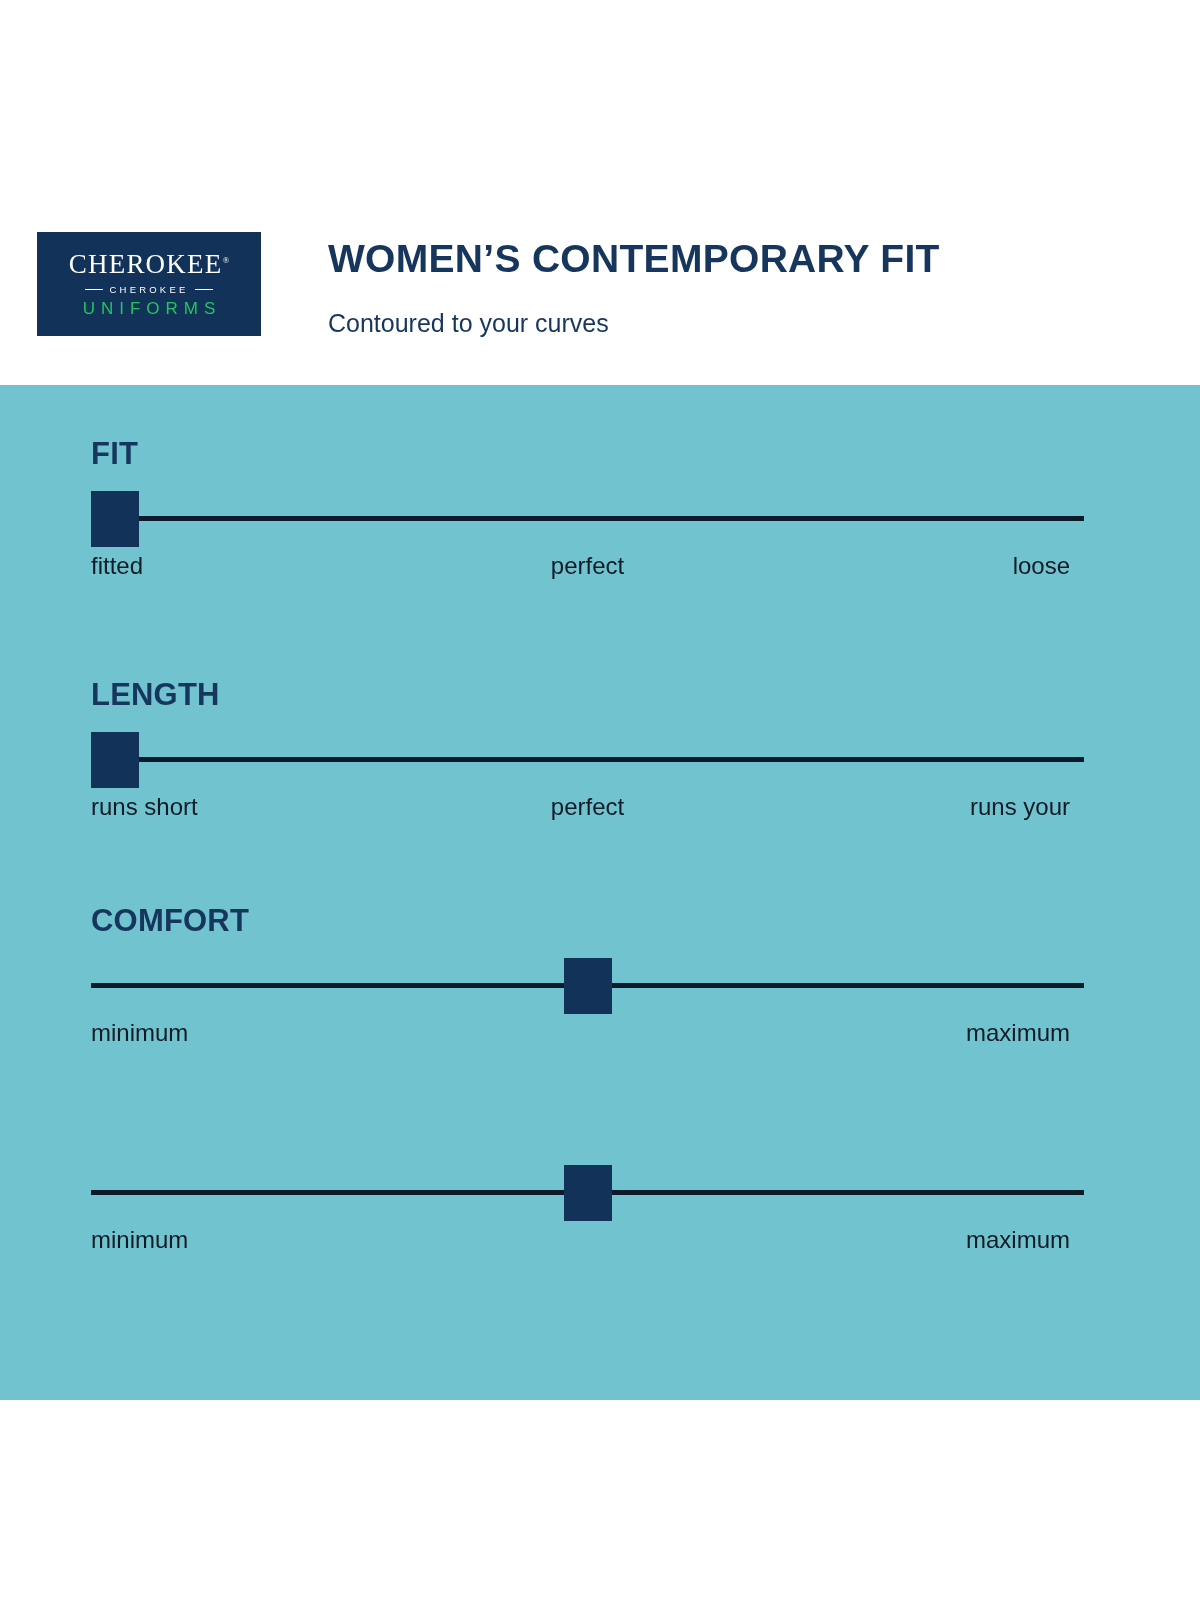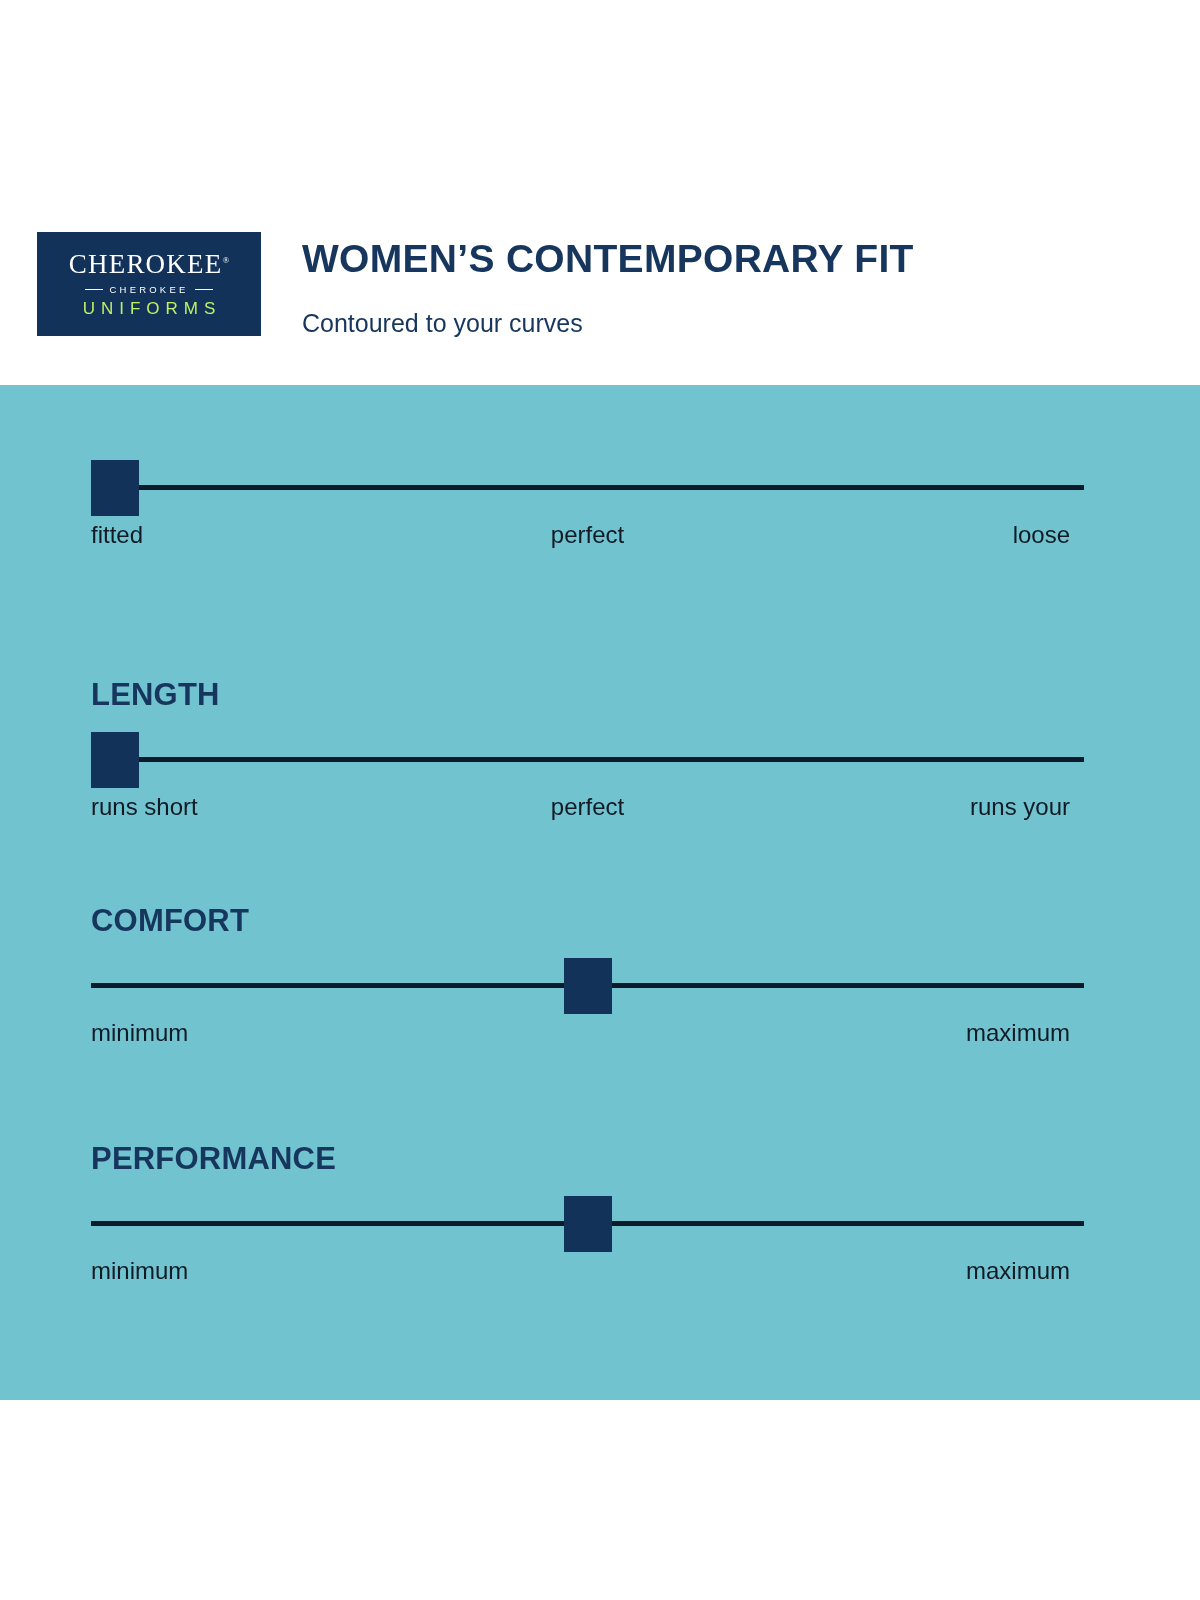--- a/index.html
+++ b/index.html
@@ -80,32 +80,32 @@
   .logo-medical {
     font-family: "Liberation Sans", sans-serif;
     color: #ffffff;
     font-size: 9.5px;
     letter-spacing: 3.2px;
     line-height: 1;
     white-space: nowrap;
   }
   .logo-uniforms {
     font-family: "Liberation Sans", sans-serif;
-    color: #bef264;
+    color: #22c55e;
     font-size: 17px;
     letter-spacing: 6px;
     line-height: 1;
     margin-top: 6px;
     padding-left: 6px;
     white-space: nowrap;
   }
 
   .header-text {
     position: absolute;
-    left: 302px;
+    left: 328px;
     top: 238px;
     width: 840px;
   }
   .header-title {
     color: #17365D;
     font-size: 39px;
     font-weight: bold;
     letter-spacing: 0.3px;
     line-height: 1.08;
     margin: 0;
@@ -212,20 +212,21 @@
     <div class="header-text">
       <h1 class="header-title">WOMEN’S CONTEMPORARY FIT</h1>
       <p class="header-subtitle">Contoured to your curves</p>
     </div>
 
   </div>
 
   <div class="panel">
 
     <div class="meter meter-fit">
+      <h2 class="meter-title">FIT</h2>
       <div class="track-wrap">
         <div class="track-line"></div>
         <div class="track-thumb thumb-start"></div>
       </div>
       <div class="scale-labels">
         <span class="scale-label scale-left">fitted</span>
         <span class="scale-label scale-mid">perfect</span>
         <span class="scale-label scale-right">loose</span>
       </div>
     </div>
@@ -249,21 +250,20 @@
         <div class="track-line"></div>
         <div class="track-thumb thumb-center"></div>
       </div>
       <div class="scale-labels">
         <span class="scale-label scale-left">minimum</span>
         <span class="scale-label scale-right">maximum</span>
       </div>
     </div>
 
     <div class="meter meter-performance">
-      <h2 class="meter-title">PERFORMANCE</h2>
       <div class="track-wrap">
         <div class="track-line"></div>
         <div class="track-thumb thumb-center"></div>
       </div>
       <div class="scale-labels">
         <span class="scale-label scale-left">minimum</span>
         <span class="scale-label scale-right">maximum</span>
       </div>
     </div>
 

